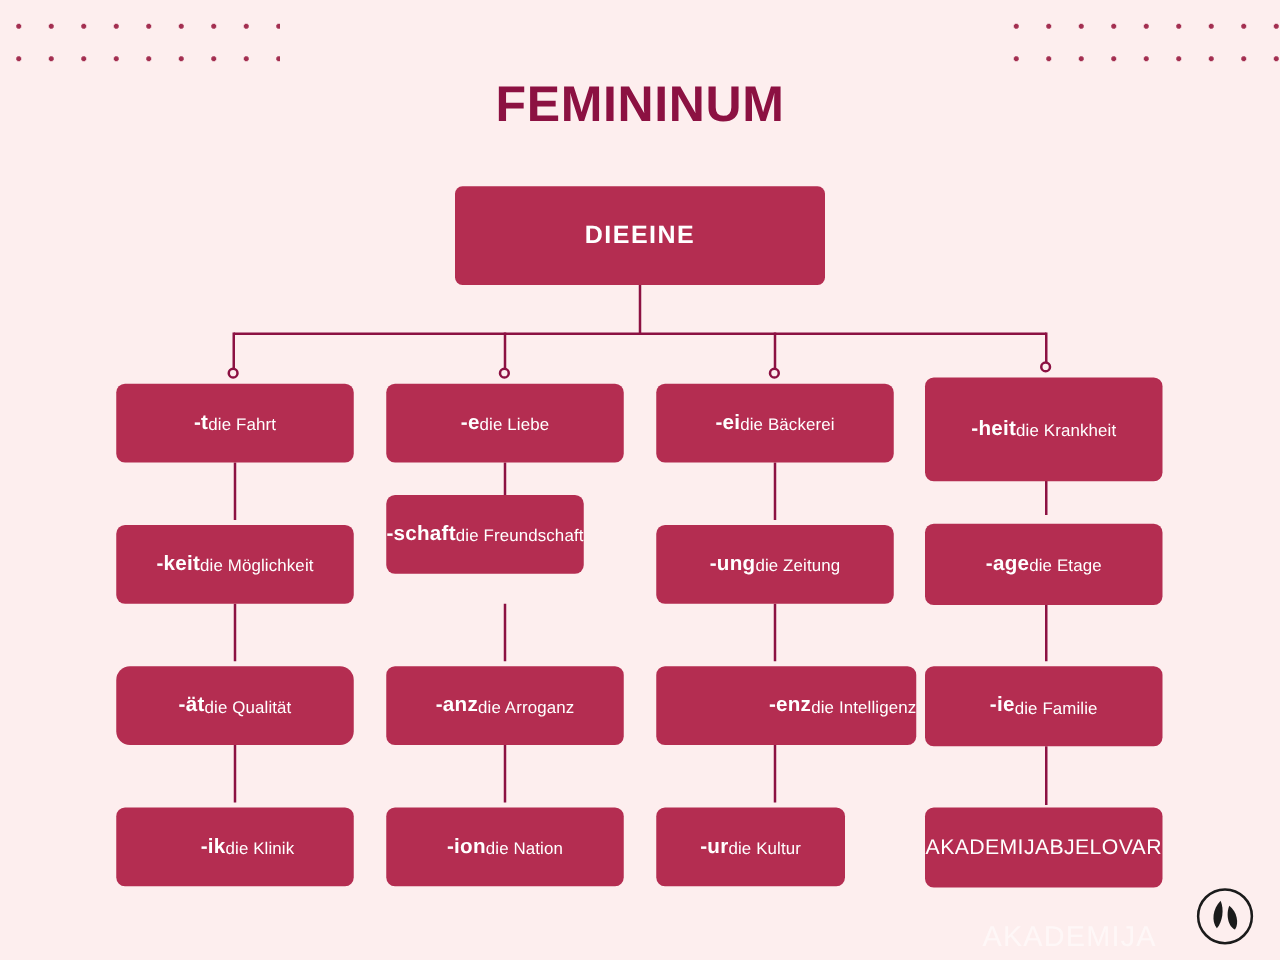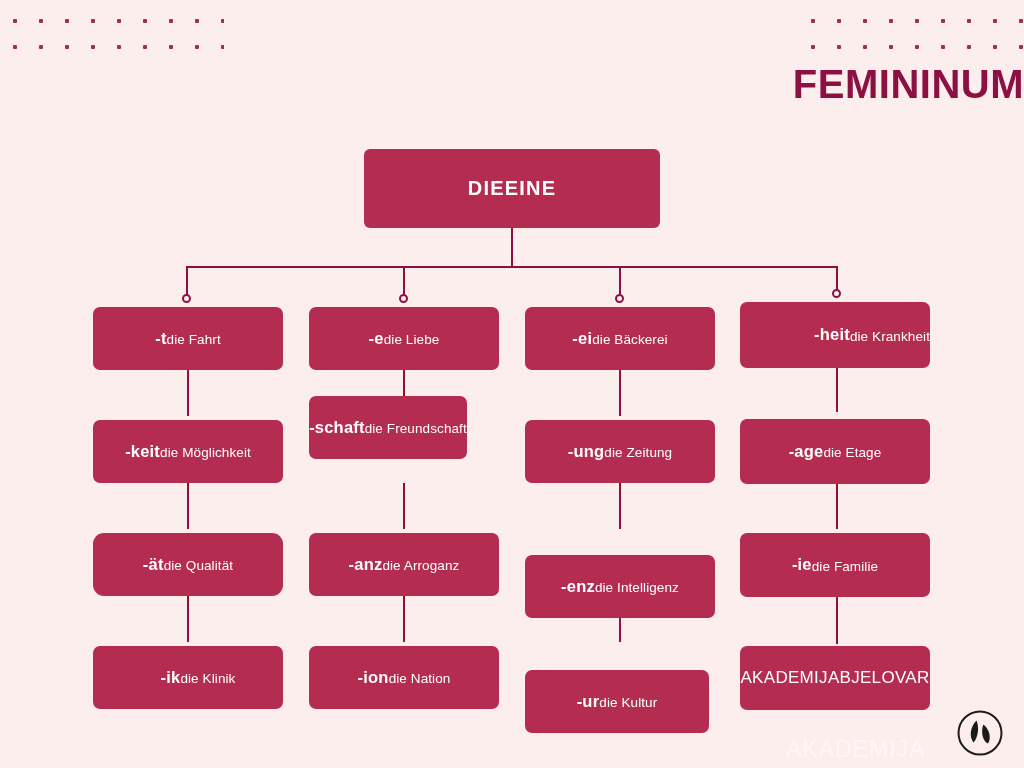--- a/index.html
+++ b/index.html
@@ -25,21 +25,21 @@
     background-position:6px 8px;
     opacity:.95;
     pointer-events:none;
   }
   .dots.left  { left:-4px;  width:228px; }
   .dots.right { right:-4px; width:234px; }
 
   
   .title {
     position:absolute; top:62px; left:0; width:1024px;
-    text-align:right;
+    text-align:center;
     font-size:40px; font-weight:bold;
     letter-spacing:.5px;
     color:#8c1142;
   }
 
   
   .node {
     position:absolute;
     background:#b42d51;
     border-radius:7px;
@@ -200,30 +200,30 @@
   </div>
 
   <div class="node" style="left:525px; top:420px; width:190px; height:63px;">
     <div class="suffix">-ung</div>
     <div class="example">die Zeitung</div>
   </div>
   <div class="node" style="left:525px; top:307px; width:190px; height:63px;">
     <div class="suffix">-ei</div>
     <div class="example">die Bäckerei</div>
   </div>
-  <div class="node" style="left:525px; top:555px; width:190px; height:63px;">
+  <div class="node" style="left:525px; top:533px; width:208px; height:63px;justify-content:flex-end;">
     <div class="suffix">-enz</div>
     <div class="example">die Intelligenz</div>
   </div>
-  <div class="node" style="left:525px; top:646px; width:184px; height:63px;margin-top:24px;">
+  <div class="node" style="left:525px; top:646px; width:151px; height:63px;">
     <div class="suffix">-ur</div>
     <div class="example">die Kultur</div>
   </div>
 
-  <div class="node" style="left:740px; top:302px; width:190px; height:66px;justify-content:flex-end;">
+  <div class="node" style="left:740px; top:302px; width:190px; height:83px;">
     <div class="suffix">-heit</div>
     <div class="example">die Krankheit</div>
   </div>
   <div class="node" style="left:740px; top:419px; width:190px; height:65px;">
     <div class="suffix">-age</div>
     <div class="example">die Etage</div>
   </div>
   <div class="node" style="left:740px; top:533px; width:190px; height:64px;text-align:center;">
     <div class="suffix">-ie</div>
     <div class="example">die Familie</div>

